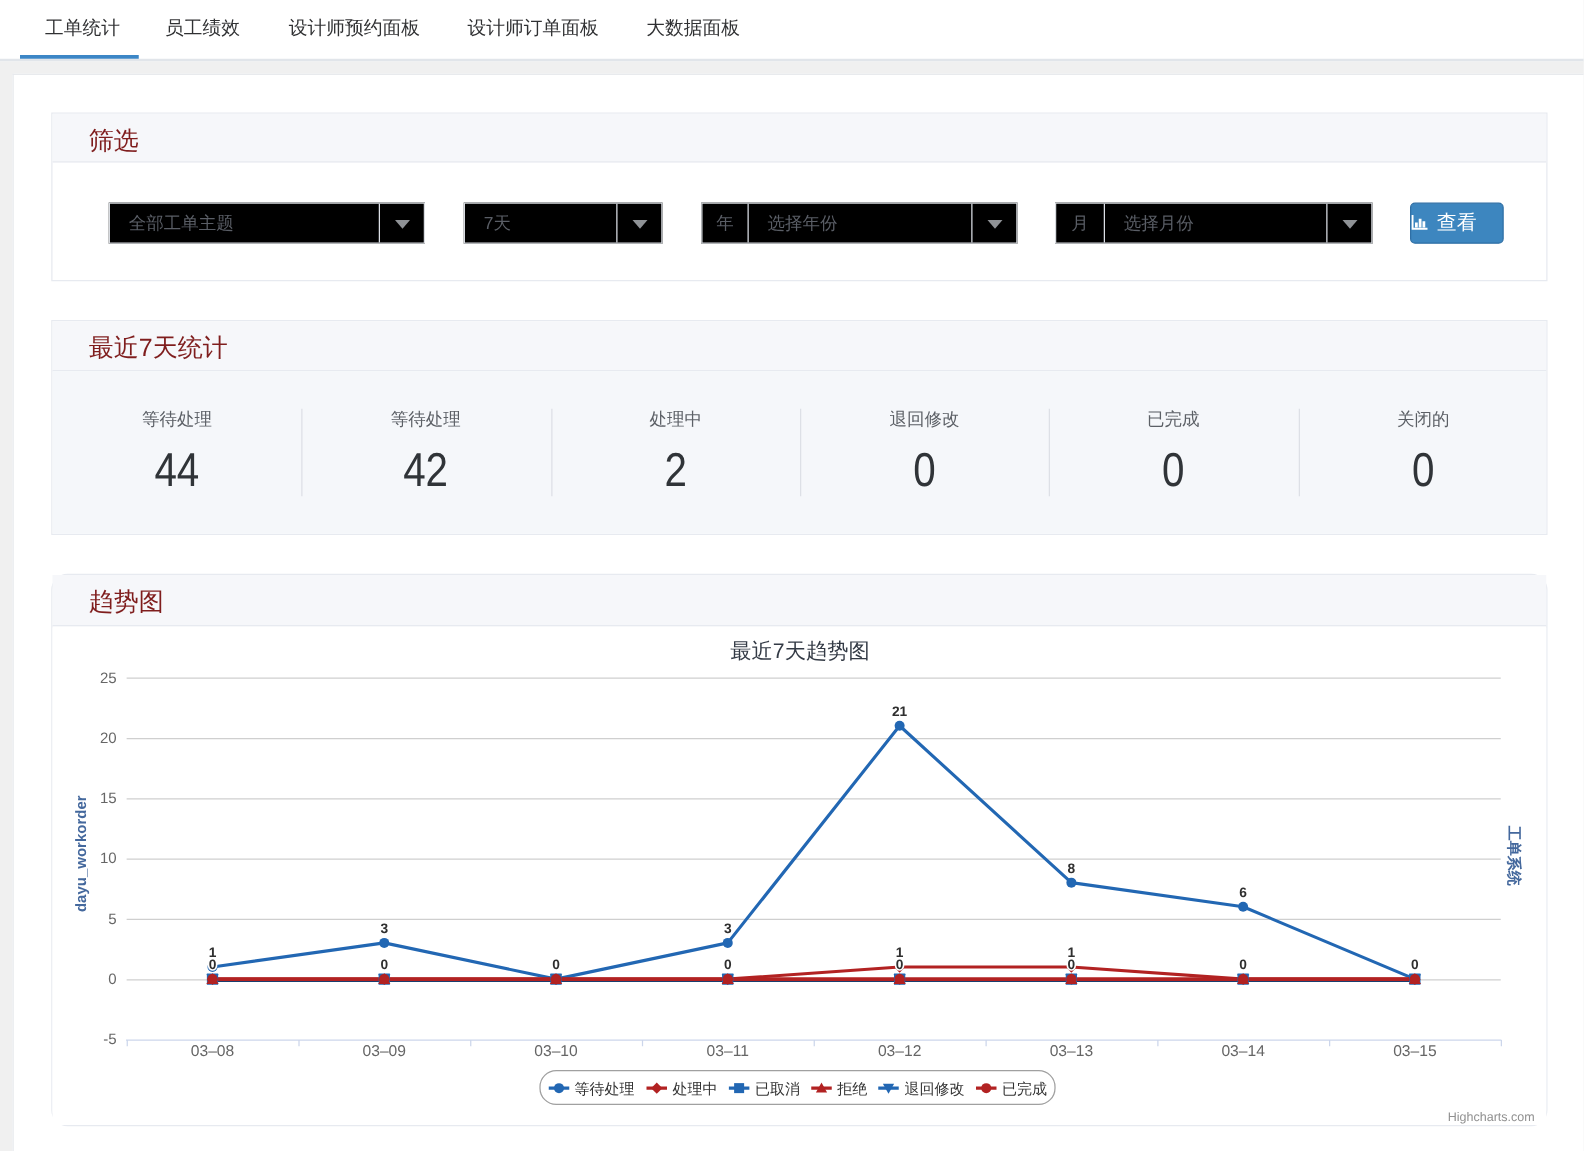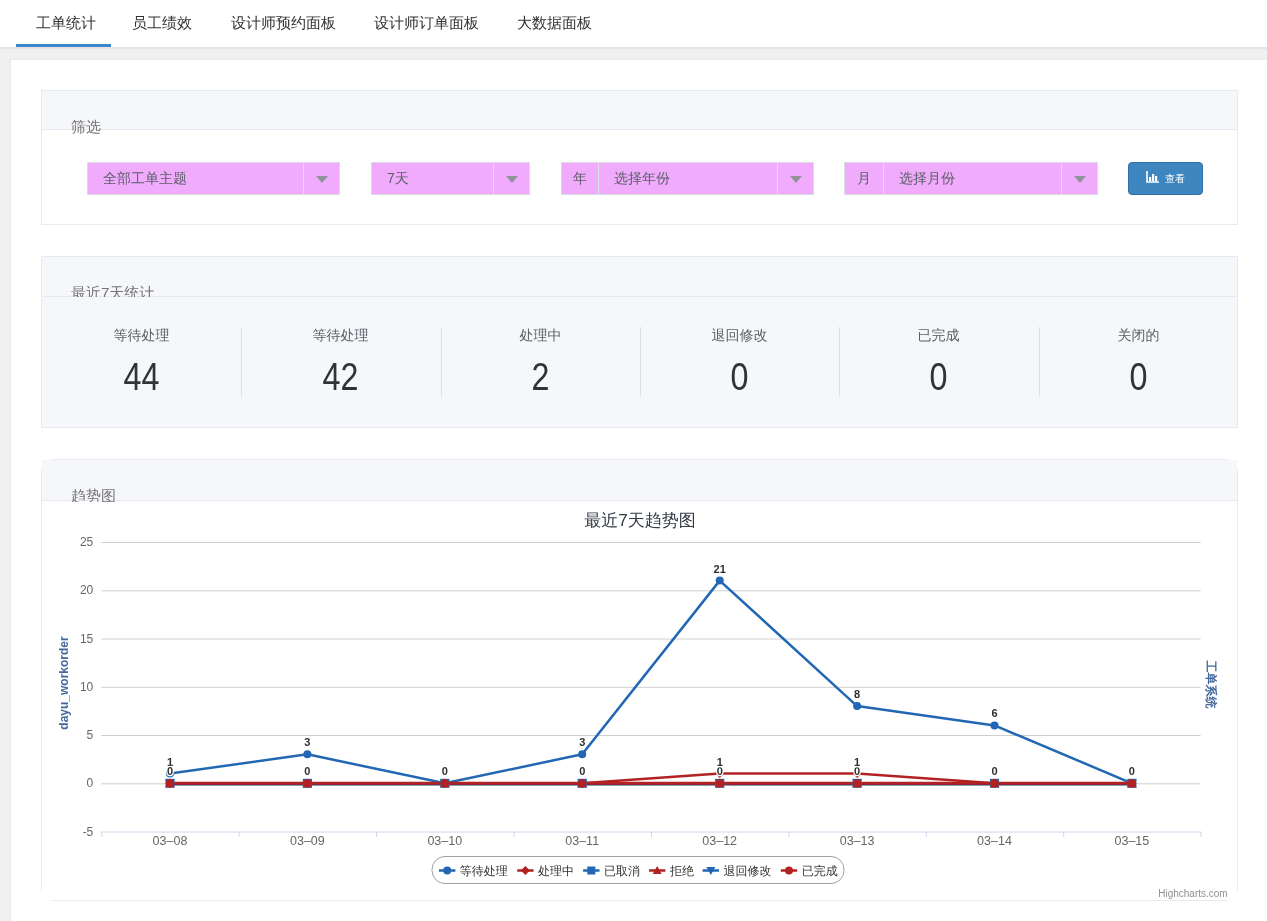--- a/index.html
+++ b/index.html
@@ -3,28 +3,28 @@
 <meta charset="utf-8">
 <style>
 html,body{margin:0;padding:0;}
 body{width:1267px;height:921px;background:#f0f0f0;font-family:"Liberation Sans",sans-serif;overflow:hidden;position:relative;}
 .tabbar{position:absolute;left:0;top:0;width:100%;height:47px;background:#fff;border-bottom:2px solid #e1e5ea;box-sizing:content-box;}
 .tab{position:absolute;top:0;height:46px;line-height:46px;font-size:15px;color:#303133;}
 .tabline{position:absolute;left:16px;top:44px;width:95px;height:3px;background:#3c86c6;}
 .panel{position:absolute;left:10px;top:59px;width:1257px;height:862px;background:#fff;border-top:1px solid #e8eaed;border-left:1px solid #e8eaed;box-sizing:border-box;}
 .card{position:absolute;background:#fff;border:1px solid #e7eaf0;box-sizing:border-box;}
 .chead{position:absolute;left:0;top:0;right:0;height:40px;background:#f6f7fa;border-bottom:1px solid #e7eaf0;box-sizing:border-box;}
-.chead span{position:absolute;left:29px;top:16px;line-height:39px;font-size:15px;color:#737373;}
-
-.ctrl{position:absolute;top:71px;height:33px;border:1px solid #d8dbe0;background:#f0abfc;box-sizing:border-box;font-size:14px;color:#5a5e66;}
+.chead span{position:absolute;left:29px;top:3px;line-height:39px;font-size:20px;color:#7f1d1d;}
+
+.ctrl{position:absolute;top:71px;height:33px;border:1px solid #d8dbe0;background:#000000;box-sizing:border-box;font-size:14px;color:#5a5e66;}
 .ctrl .txt{position:absolute;left:15px;top:0;line-height:31px;white-space:nowrap;}
 .arr{position:absolute;right:0;top:0;bottom:0;width:35px;border-left:1px solid #dcdfe6;}
 .arr:after{content:"";position:absolute;left:50%;top:50%;margin-left:-6px;margin-top:-3px;border-left:6px solid transparent;border-right:6px solid transparent;border-top:7px solid #8f9296;}
 .pre{position:absolute;left:0;top:0;bottom:0;border-right:1px solid #dcdfe6;text-align:center;line-height:31px;}
-.btn{position:absolute;top:71px;height:33px;line-height:31px;border-radius:4px;background:#3d86bf;border:1px solid #2f6fa5;color:#fff;font-size:10px;box-sizing:border-box;text-align:center;}
+.btn{position:absolute;top:71px;height:33px;line-height:31px;border-radius:4px;background:#3d86bf;border:1px solid #2f6fa5;color:#fff;font-size:16px;box-sizing:border-box;text-align:left;}
 
 .statbody{position:absolute;left:0;top:40px;right:0;bottom:0;background:#f5f7fa;}
 .stat{position:absolute;top:0;height:100%;}
 .stat .lb{position:absolute;top:30px;width:100%;text-align:center;font-size:14px;color:#5c6066;}
 .stat .num{position:absolute;top:61px;width:100%;text-align:center;font-size:38px;line-height:38px;color:#303438;transform:scaleX(0.85);}
 .sep{position:absolute;top:30px;height:70px;width:1px;background:#dde0e6;}
 </style>
 </head>
 <body>
 <div class="tabbar">

